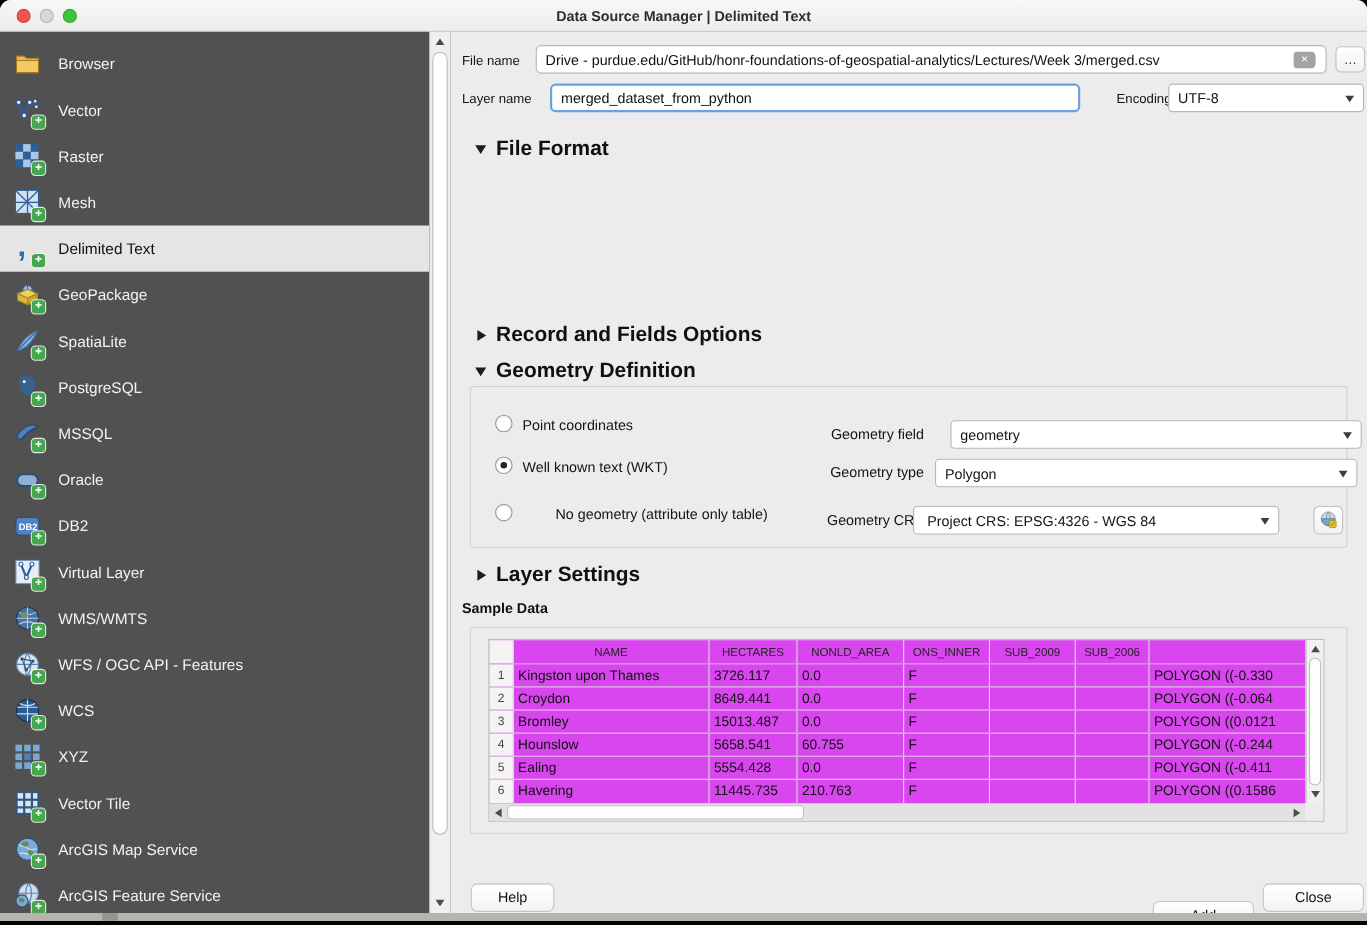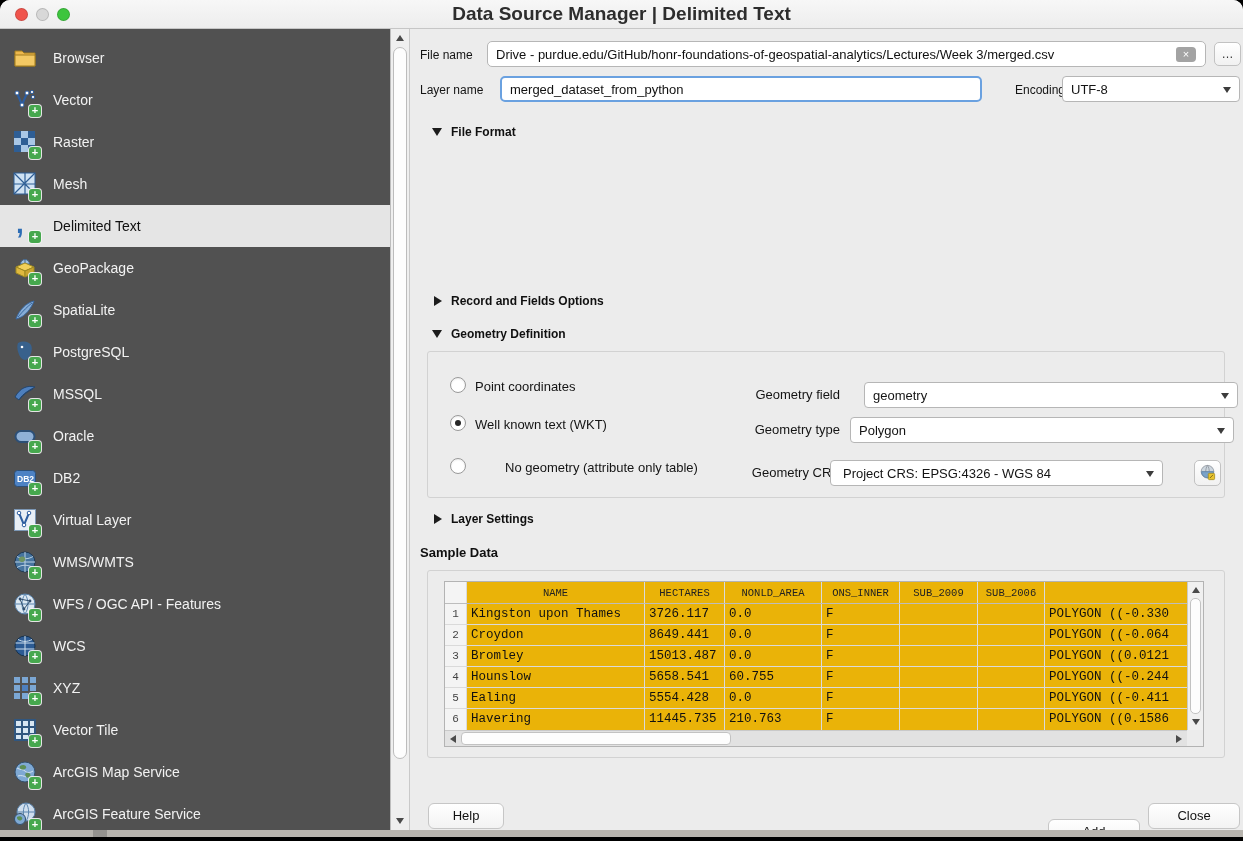--- a/index.html
+++ b/index.html
@@ -6,21 +6,21 @@
   html,body { width:1243px; height:841px; background:#000; overflow:hidden;
               font-family:"Liberation Sans", sans-serif; }
   #window { position:absolute; inset:0; border-radius:10px 10px 0 0; overflow:hidden; background:#ececec; }
 
   
   .titlebar { position:relative; height:29px; background:linear-gradient(#f7f7f7,#ededed);
               border-bottom:1px solid #c6c6c6; display:flex; align-items:center; justify-content:center; }
   .traffic { position:absolute; left:15px; top:8px; display:flex; gap:8px; }
   .light { width:13px; height:13px; border-radius:50%; border:1px solid rgba(0,0,0,.15); }
   .l-close{ background:#f0544c; } .l-min{ background:#d8d8d8; } .l-zoom{ background:#3dc53e; }
-  .title { font-size:19px; font-weight:bold; color:#2d2d2d; }
+  .title { font-size:13px; font-weight:bold; color:#2d2d2d; }
 
   
   .main { position:absolute; top:29px; bottom:11px; left:0; right:0; display:flex; }
   .sidebar { width:390px; background:#515151; padding-top:8px; overflow:hidden; }
   .side-item { height:42px; display:flex; align-items:center; gap:14px; padding-left:12px; cursor:pointer; }
   .side-item .lbl { color:#f2f2f2; font-size:14px; white-space:nowrap; }
   .side-item.sel { background:#e5e5e5; }
   .side-item.sel .lbl { color:#111; }
   .icon { position:relative; width:27px; height:26px; flex:none; }
   .icon svg { width:24px; height:24px; display:block; margin:1px 0 0 1px; }
@@ -45,36 +45,36 @@
             padding:0 26px 0 8px; font-size:13px; color:#111; font-family:"Liberation Sans", sans-serif; outline:none; }
   .focusfield { border:2px solid #6aa1e0; }
   .cleartag { position:absolute; width:20px; height:15px; background:#a3a3a3; border-radius:3px 4px 4px 3px;
               color:#fff; font-size:11px; line-height:15px; text-align:center; cursor:pointer; }
   .mini-btn { position:absolute; background:linear-gradient(#ffffff,#f1f1f1); border:1px solid #c2c2c2;
               border-radius:5px; font-size:12px; color:#333; text-align:center; cursor:pointer; }
   .combo { position:absolute; height:26px; background:#fff; border:1px solid #b6b6b6; border-radius:4px;
            padding:5px 22px 0 8px; font-size:13px; white-space:nowrap; overflow:hidden; cursor:pointer; }
   .combo .carrow { position:absolute; right:8px; top:10px; width:0; height:0;
                    border-left:4px solid transparent; border-right:4px solid transparent; border-top:6px solid #3c3c3c; }
-  .sect-head { position:absolute; display:flex; align-items:center; gap:9px; font-weight:bold; font-size:12px; color:#101010; cursor:pointer; }
+  .sect-head { position:absolute; display:flex; align-items:center; gap:9px; font-weight:bold; font-size:19px; color:#101010; cursor:pointer; }
   .tri { width:0; height:0; }
   .tri.down  { border-left:5.5px solid transparent; border-right:5.5px solid transparent; border-top:8px solid #1c1c1c; }
   .tri.right { border-top:5.5px solid transparent; border-bottom:5.5px solid transparent; border-left:8px solid #1c1c1c; }
   .groupbox { position:absolute; left:17px; width:798px; border:1px solid #d2d2d2; border-radius:3px; }
   .radio { position:absolute; width:16px; height:16px; border-radius:50%; background:#fff;
            border:1px solid #999; box-shadow:inset 0 1px 2px rgba(0,0,0,.08); cursor:pointer; }
   .radio.checked::after { content:""; position:absolute; left:4px; top:4px; width:6px; height:6px;
            border-radius:50%; background:#262626; }
   .rlabel { position:absolute; font-size:13px; color:#141414; }
   .bold-label { position:absolute; font-weight:bold; font-size:13px; color:#101010; }
 
   
   .table { position:absolute; left:16px; top:10px; width:760px; background:#fff;
            border:1px solid #b3b3b3; padding-right:16px; padding-bottom:16px; font-size:12.5px; }
-  .trow { display:flex; height:21px; border-bottom:1px solid #dadada; background:#eab308;font-family:Liberation Mono, monospace; }
+  .trow { display:flex; height:21px; border-bottom:1px solid #dadada; background:#d946ef; }
   .trow.thead { height:22px; border-bottom:1px solid #bdbdbd; }
   .tc { border-right:1px solid #dadada; padding:3px 4px 0; white-space:nowrap; overflow:hidden; color:#111; }
   .thead .tc { text-align:center; font-size:10.5px; padding-top:5px; color:#222; }
   .c0 { width:22px; background:#f4f4f4; text-align:center; font-size:11px; color:#444; padding-top:4px; }
   .thead .c0 { background:#f4f4f4; }
   .c1 { width:178px; } .c2 { width:80px; } .c3 { width:97px; } .c4 { width:78px; }
   .c5 { width:78px; } .c6 { width:67px; } .c7 { flex:1; border-right:none; }
   .vscroll { position:absolute; right:0; top:0; bottom:16px; width:16px; background:#f0f0f0; border-left:1px solid #c9c9c9; }
   .vs-thumb { position:absolute; left:2px; right:2px; top:16px; bottom:16px; background:#fdfdfd;
               border:1px solid #c2c2c2; border-radius:5px; }

